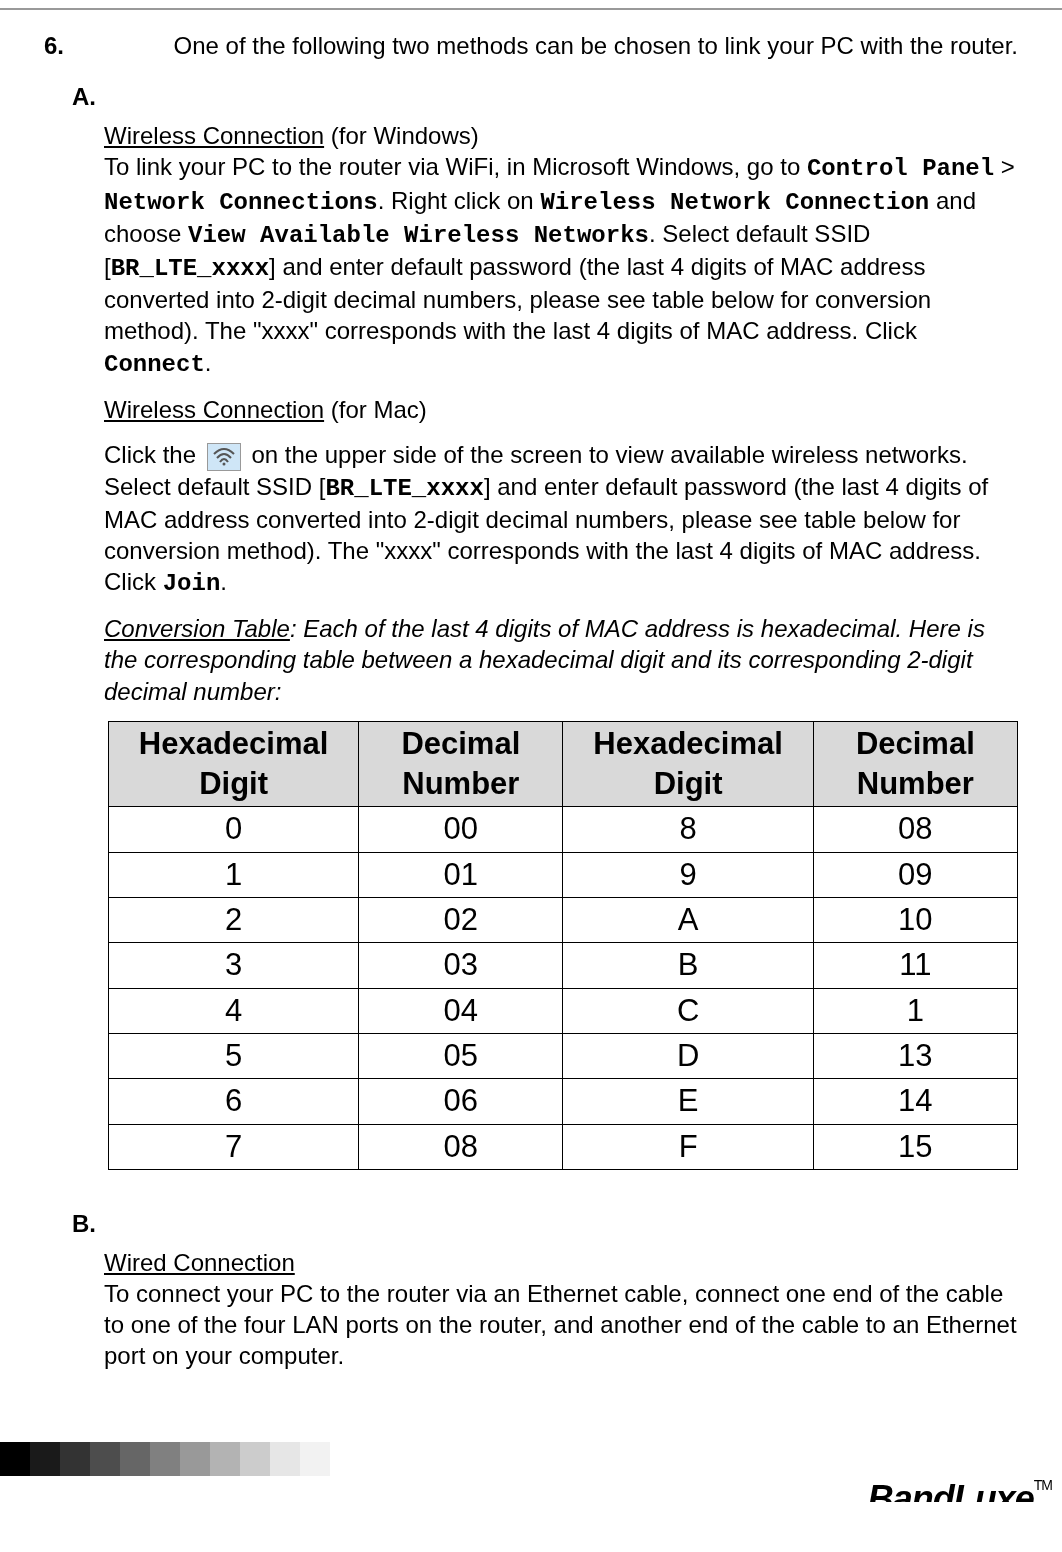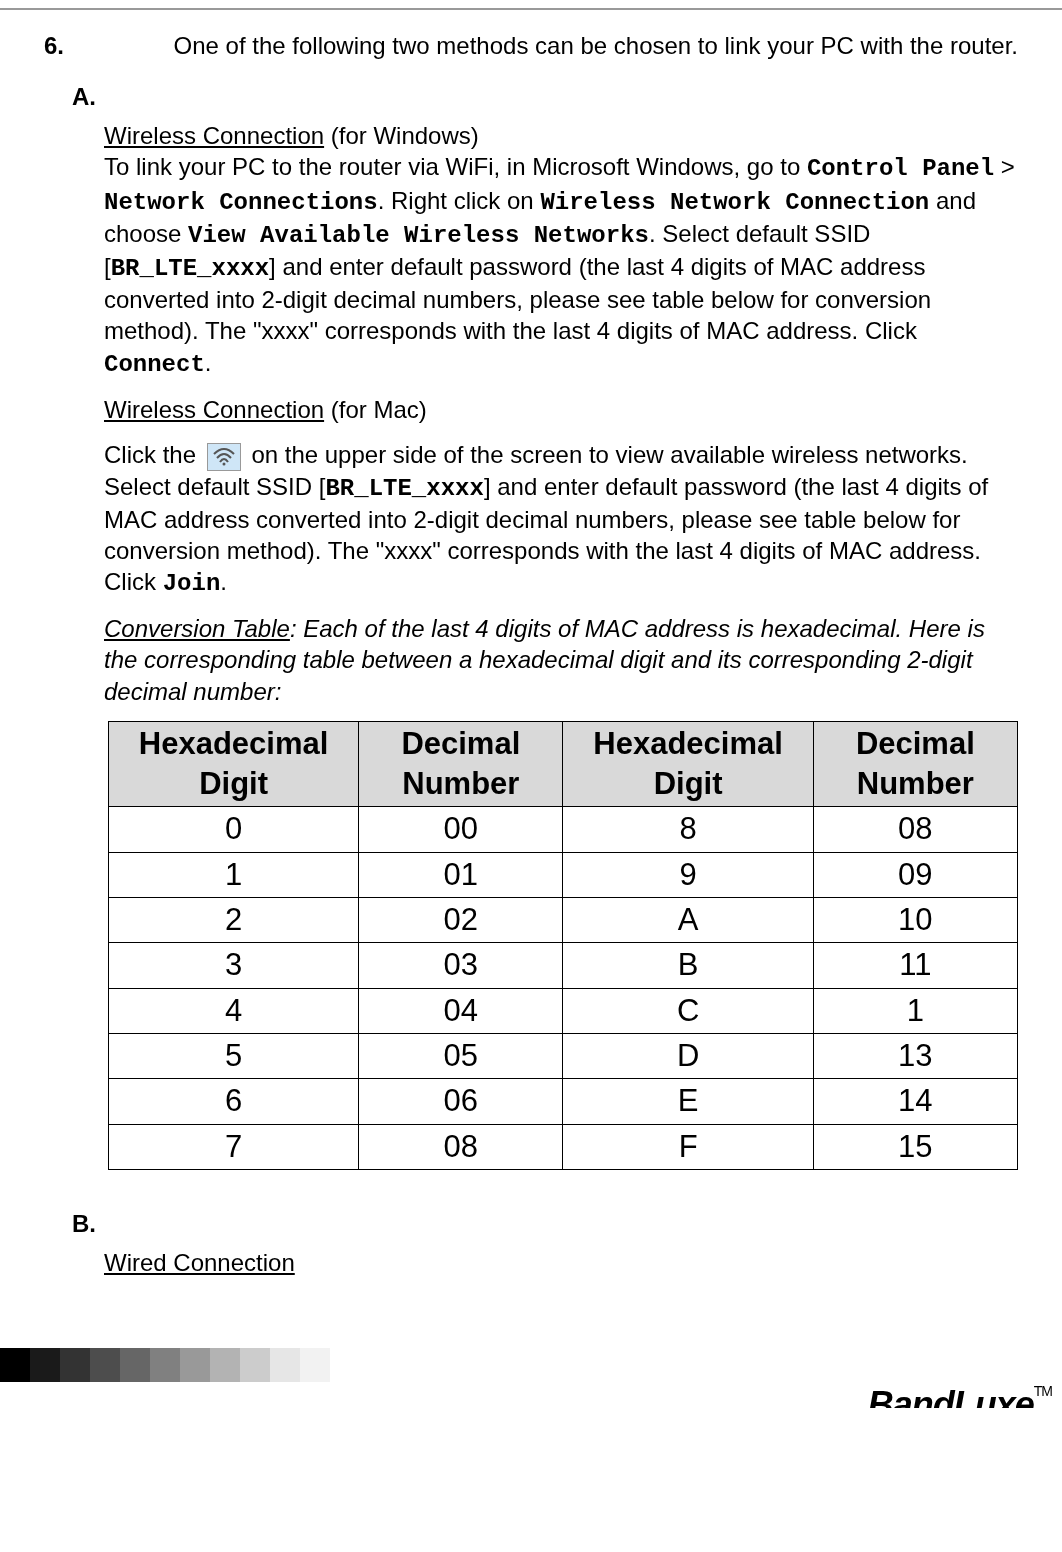--- a/index.html
+++ b/index.html
@@ -215,20 +215,21 @@
             </tr>
           </tbody>
       </table>
     </div>
   </div>
 
   <div class="subitem">
     <div class="sub-letter">B.</div>
     <div class="sub-body">
       <span class="u">Wired Connection</span><br>
+      <span>To connect your PC to the router via an Ethernet cable, connect one end of the cable to one of the four LAN ports on the router, and another end of the cable to an Ethernet port on your computer.</span>
     </div>
   </div>
 
 </div>
 
 <div class="footer-wrap">
   <div class="page-num">9</div>
   <div class="footer-flex">
     <div class="grad" id="grad">
         <div style="background: rgb(0, 0, 0);"></div>

